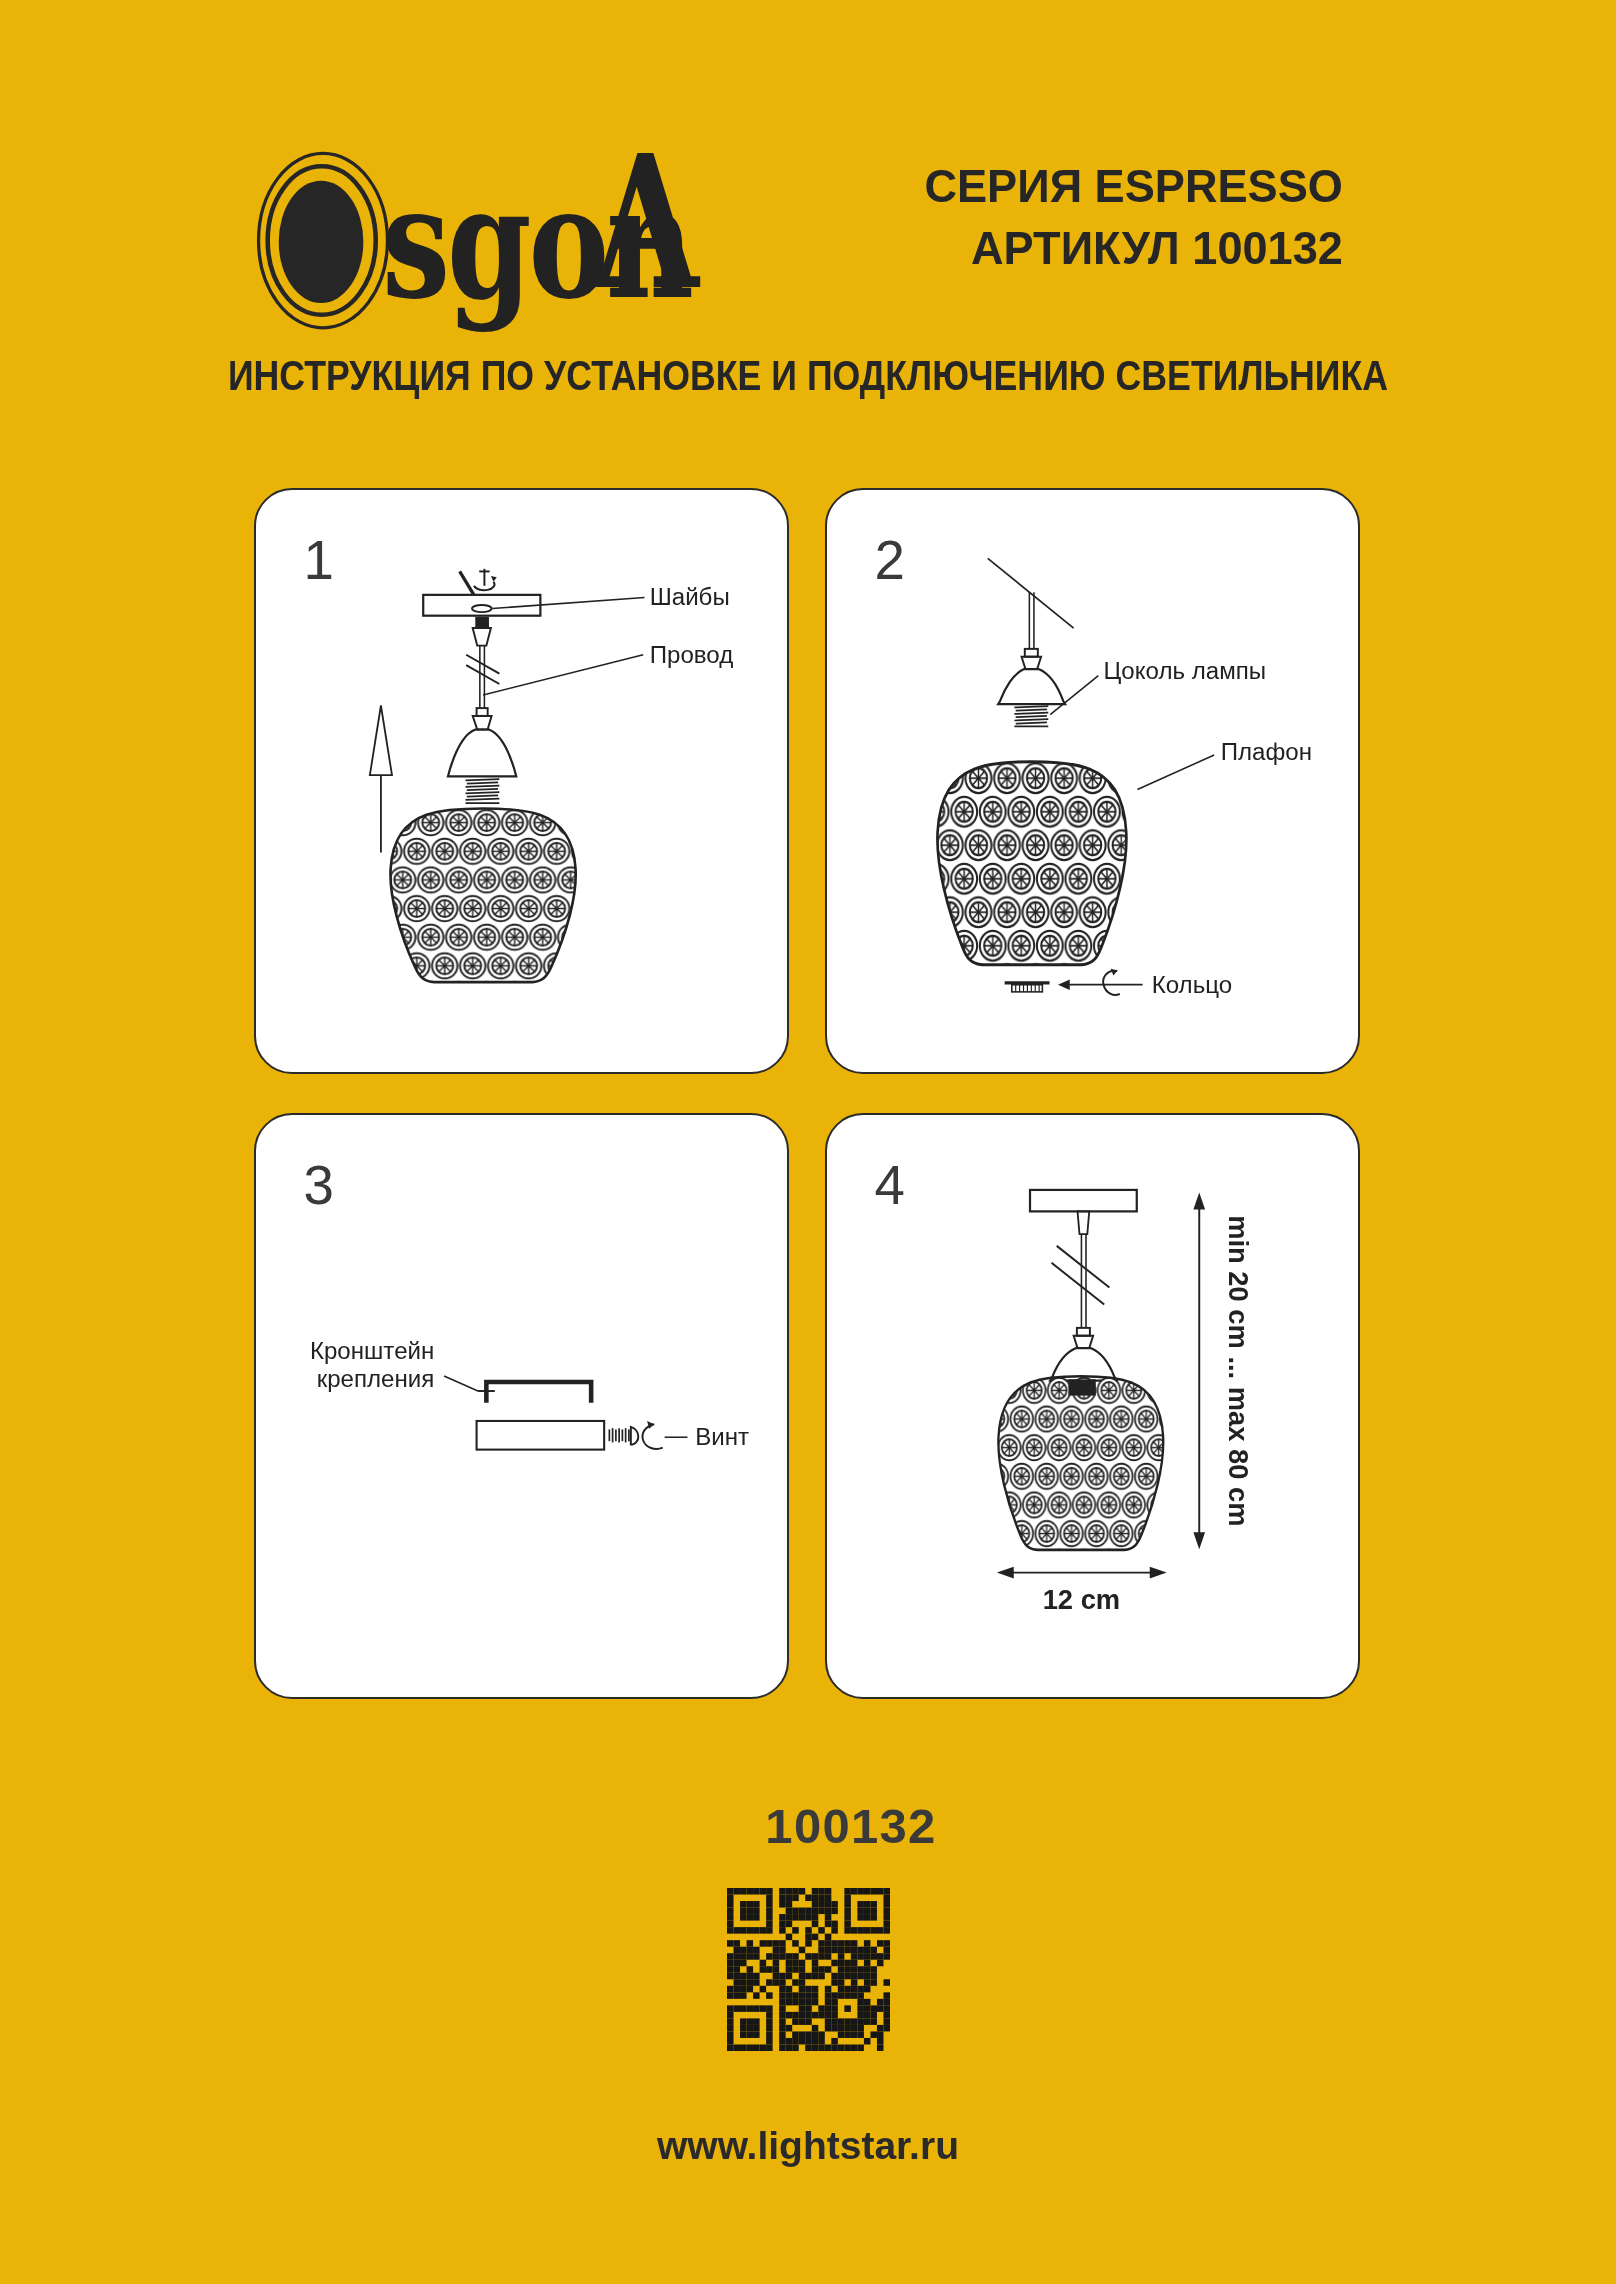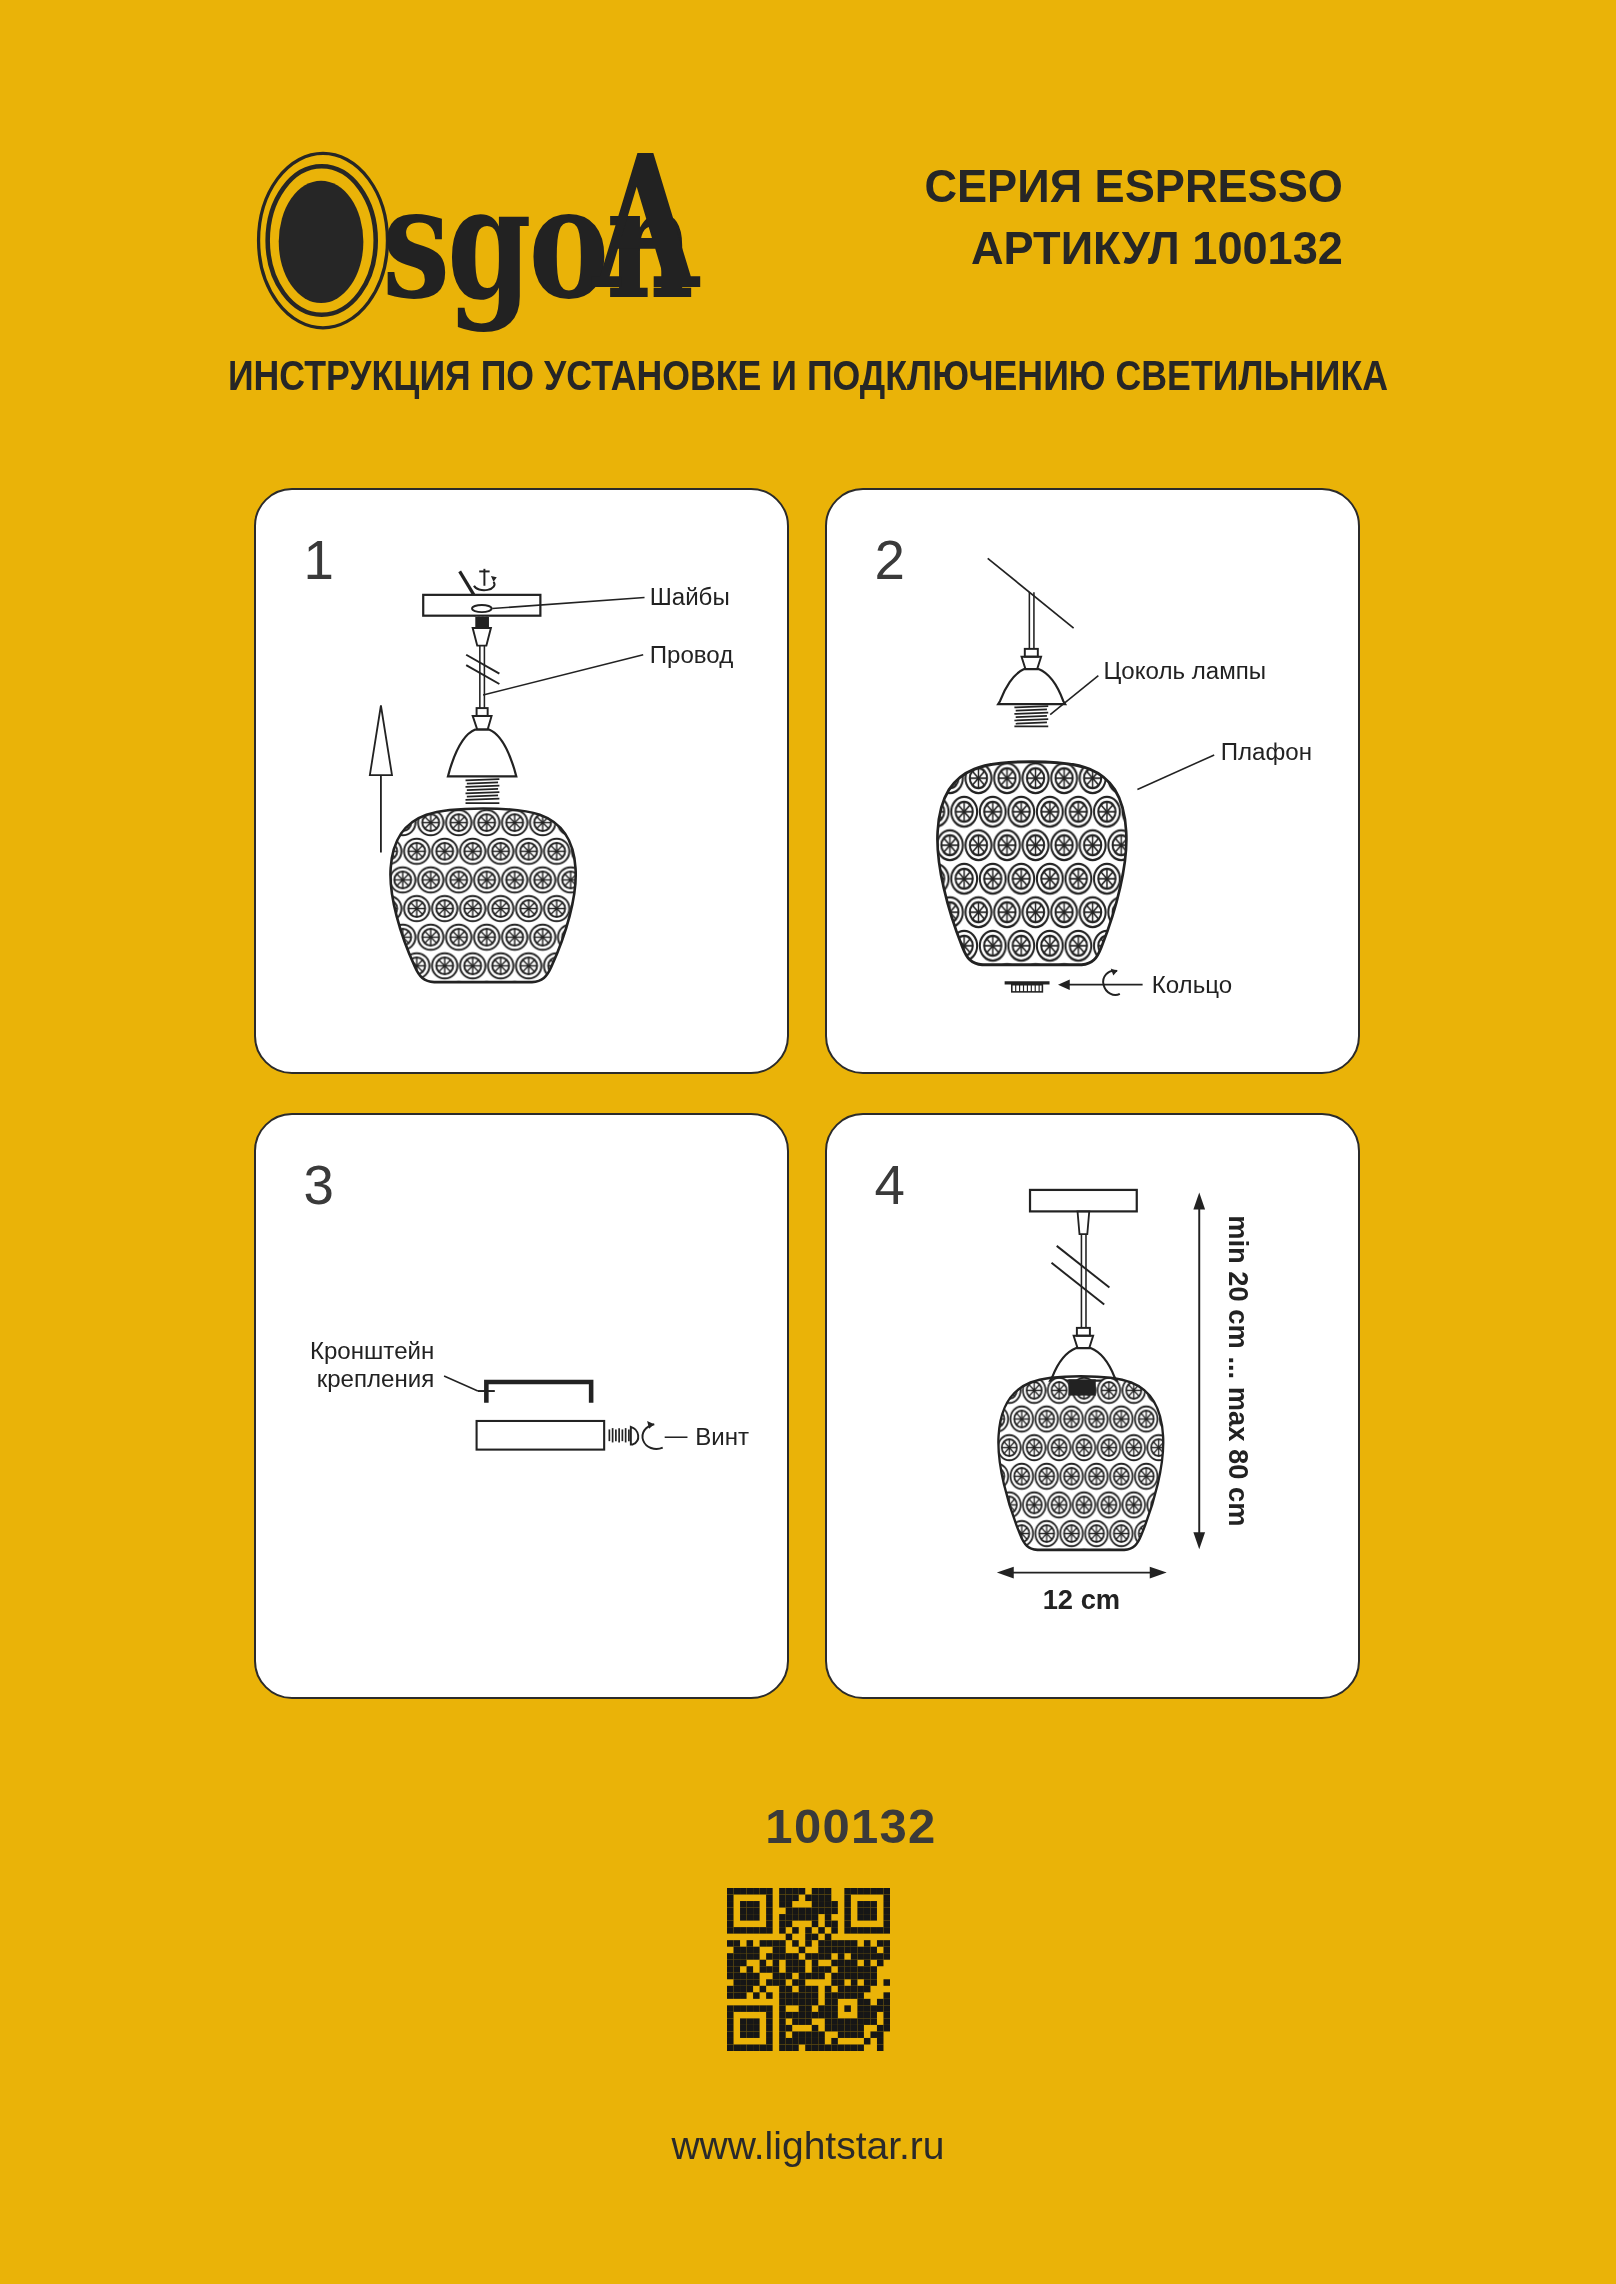--- a/index.html
+++ b/index.html
@@ -43,21 +43,21 @@
   .lbl-b{font-size:42px;fill:#222;font-weight:700;font-family:"Liberation Sans",sans-serif;}
   .ink{stroke:#222;fill:none;}
   
   .art-num{
     position:absolute;left:0;top:1798px;width:1616px;text-align:center;
     font-size:49px;font-weight:700;color:#3a3a3a;letter-spacing:1.3px;padding-left:43px;
   }
   .qr-wrap{position:absolute;left:727px;top:1888px;width:163px;height:163px;}
   .site{
     position:absolute;left:0;top:2124px;width:1616px;text-align:center;
-    font-size:39px;font-weight:400;color:#2a2a2a;
+    font-size:39px;font-weight:700;color:#2a2a2a;
   }
 </style>
 </head>
 <body>
 
 <div class="page">
 
   <svg width="0" height="0" style="position:absolute">
     <defs>
       <g id="wheelmotif">

